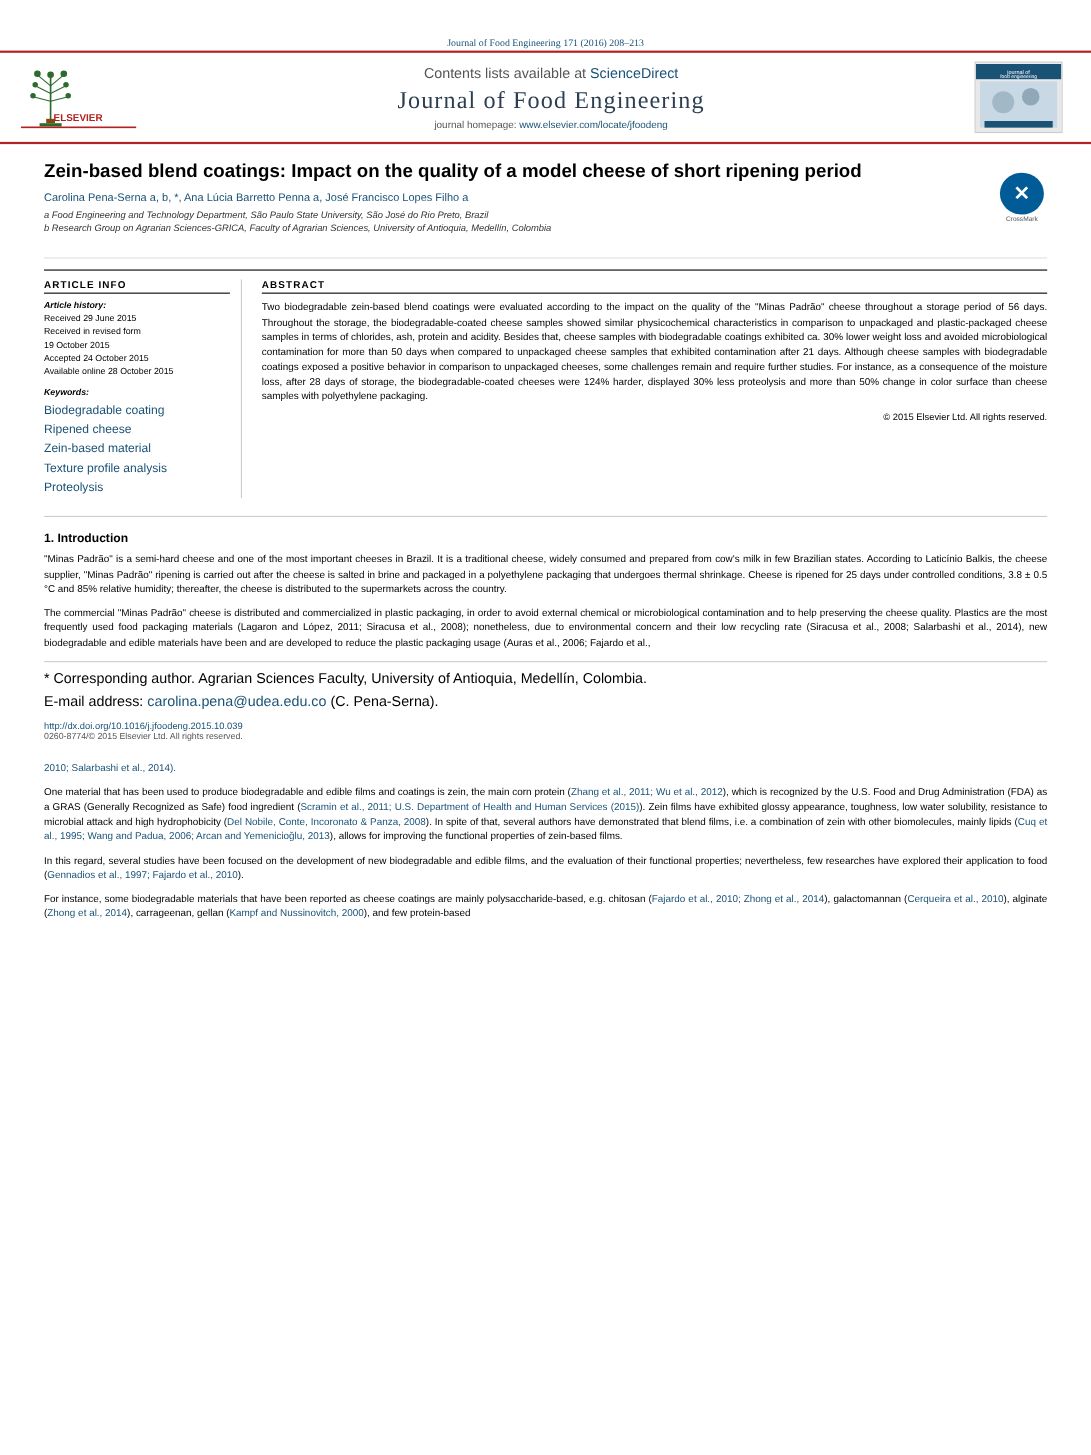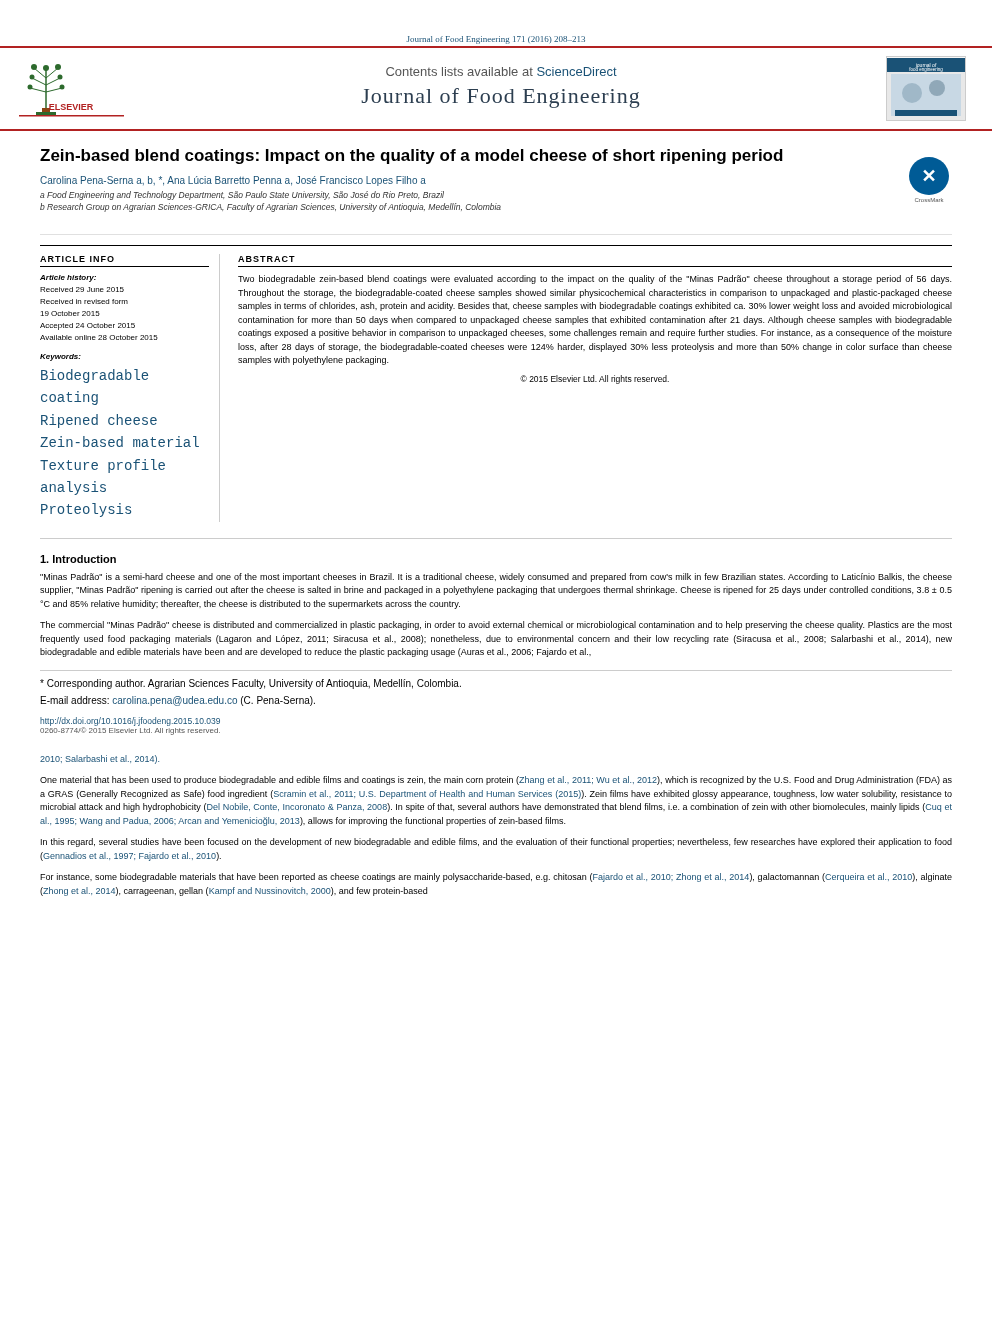--- a/index.html
+++ b/index.html
@@ -168,22 +168,22 @@
     .keywords-label {
       font-size: 8px;
       font-style: italic;
       color: #000;
       font-family: Arial, sans-serif;
       font-weight: bold;
       display: block;
       margin-bottom: 4px;
     }
     .keyword-item {
-      font-size: 14px;
-      font-family: Liberation Mono, monospace;
+      font-size: 11px;
+      font-family: Liberation Sans, sans-serif;
       color: #1a5276;
       display: block;
       line-height: 1.6;
     }
     .abstract-title {
       font-size: 9px;
       font-family: Arial, sans-serif;
       font-variant: small-caps;
       letter-spacing: 1px;
       font-weight: bold;
@@ -194,21 +194,21 @@
     .abstract-text {
       font-size: 9px;
       font-family: Arial, sans-serif;
       line-height: 1.5;
       text-align: justify;
       color: #000;
     }
     .copyright-line {
       font-size: 8.5px;
       font-family: Arial, sans-serif;
-      text-align: center;
+      text-align: right;
       margin-top: 6px;
       color: #000;
     }
     
     .body-content {
       display: flex;
       gap: 18px;
       margin-top: 16px;
       border-top: 1px solid #ccc;
       padding-top: 14px;
@@ -235,21 +235,21 @@
       color: #000;
       margin-bottom: 8px;
     }
     
     .footer-section {
       margin-top: 10px;
       border-top: 1px solid #ccc;
       padding-top: 6px;
     }
     .footnote {
-      font-size: 10px;
+      font-size: 13px;
       font-family: Arial, sans-serif;
       color: #000;
       line-height: 1.4;
       margin-bottom: 3px;
     }
     .doi-link {
       font-size: 8.5px;
       font-family: Arial, sans-serif;
       color: #1a5276;
     }
@@ -334,20 +334,24 @@
         <rect x="0" y="57" width="105" height="1.5" fill="#b22222"></rect>
       </svg>
     </div>
 
     <div class="header-center">
       <div style="font-size:13px; font-family:Liberation Sans, sans-serif; color:#555; margin-bottom:2px;">
         <span>Contents lists available at</span>
         <span style="color:#1a5276; cursor:pointer;">ScienceDirect</span>
       </div>
       <div class="journal-title-header">Journal of Food Engineering</div>
+      <div class="journal-homepage">
+        <span>journal homepage:</span>
+        <span style="color:#1a5276; cursor:pointer;">www.elsevier.com/locate/jfoodeng</span>
+      </div>
     </div>
 
     <div class="header-right">
       <div class="journal-thumb">
 
         <svg width="78" height="62" viewBox="0 0 78 62">
           <rect width="78" height="62" fill="#e8e8e8"></rect>
           <rect x="0" y="0" width="78" height="14" fill="#1a5276"></rect>
           <text x="39" y="9" font-size="5" font-family="Arial" fill="white" text-anchor="middle">journal of</text>
           <text x="39" y="13" font-size="4.5" font-family="Arial" fill="white" text-anchor="middle">food engineering</text>

